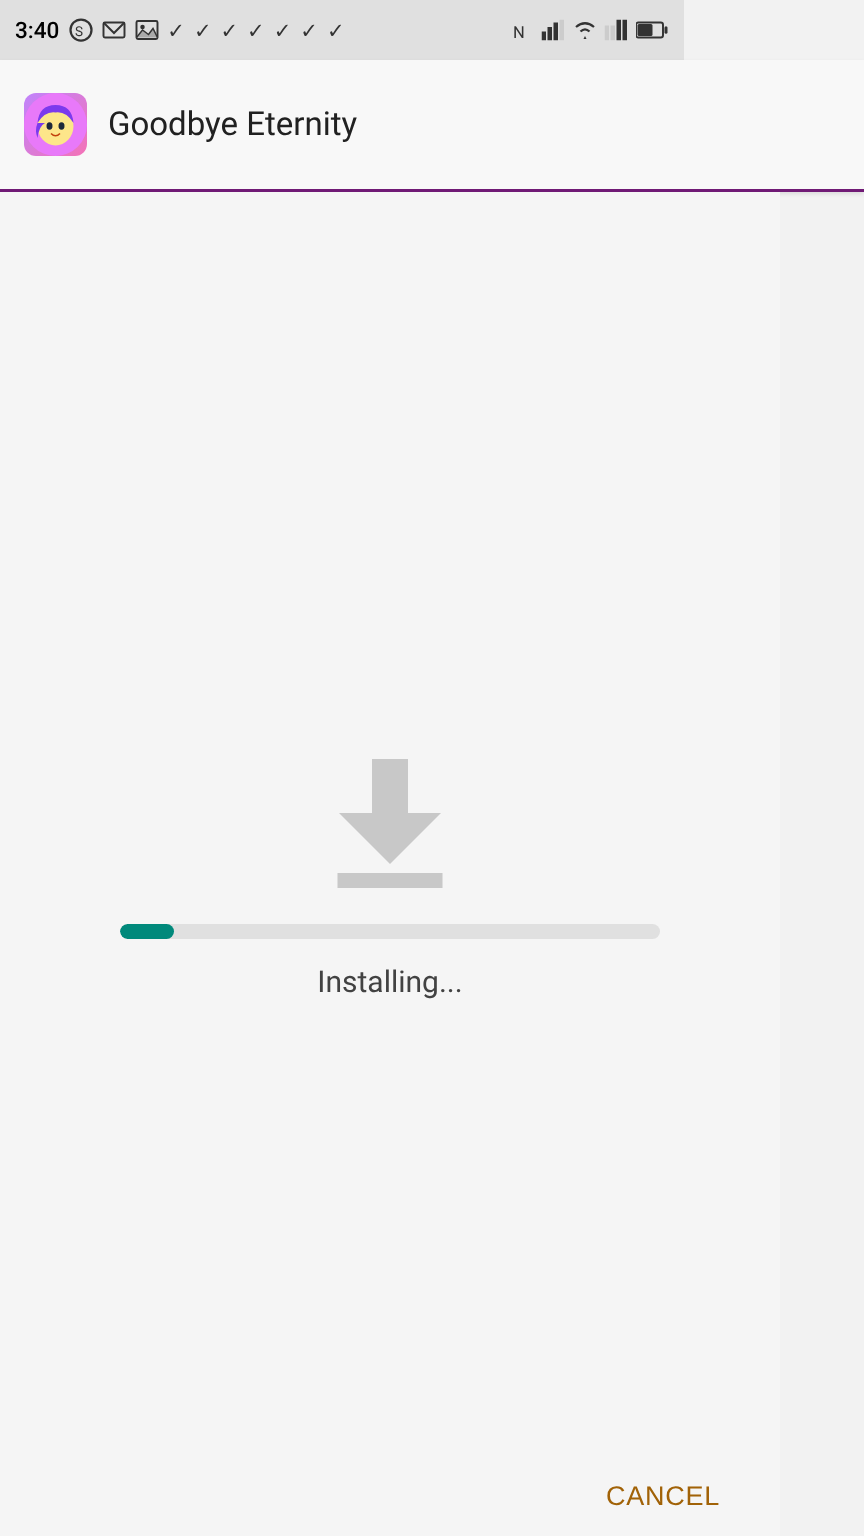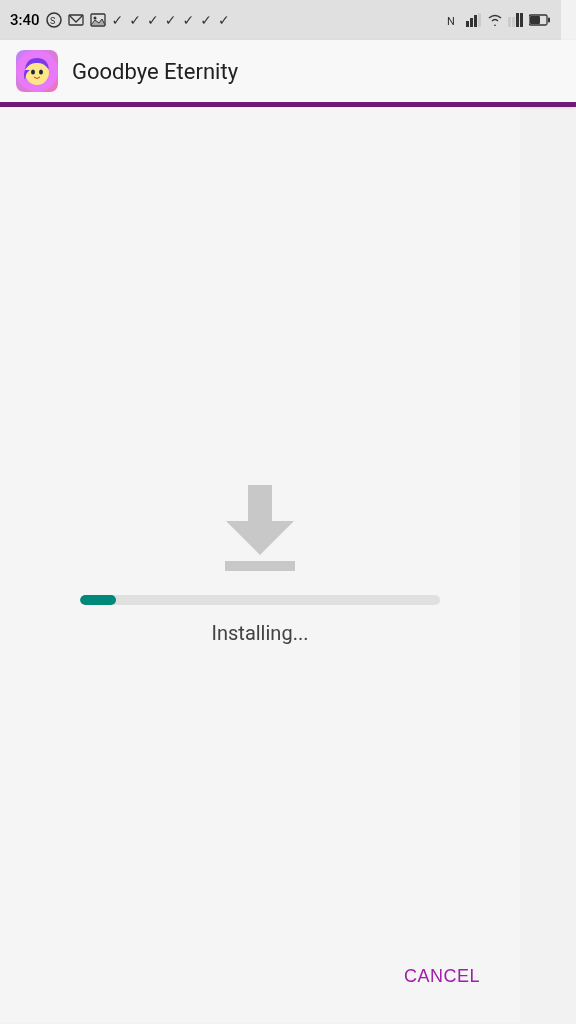--- a/index.html
+++ b/index.html
@@ -8,21 +8,21 @@
     body {
       width: 576px;
       height: 1024px;
       background: #f2f2f2;
       font-family: 'Roboto', Arial, sans-serif;
       overflow: hidden;
     }
 
     
     .status-bar {
-      width: 561px;
+      width: 456px;
       height: 40px;
       background: #e0e0e0;
       display: flex;
       align-items: center;
       justify-content: space-between;
       padding: 0 10px;
     }
 
     .status-bar-left {
       display: flex;
@@ -45,26 +45,26 @@
 
     .status-bar-right {
       display: flex;
       align-items: center;
       gap: 5px;
     }
 
     
     .app-bar {
       width: 576px;
-      height: 67px;
+      height: 88px;
       background: #f8f8f8;
       display: flex;
       align-items: center;
       padding: 0 16px;
-      border-bottom: 5px solid #701a75;
+      border-bottom: 2px solid #701a75;
       box-shadow: 0 1px 3px rgba(0,0,0,0.1);
     }
 
     .app-icon {
       width: 42px;
       height: 42px;
       border-radius: 8px;
       background: linear-gradient(135deg, #c084fc, #f472b6);
       display: flex;
       align-items: center;
@@ -164,21 +164,21 @@
       right: 24px;
       background: transparent;
       border: none;
       cursor: pointer;
       padding: 12px 16px;
     }
 
     .cancel-label {
       font-size: 18px;
       font-weight: 500;
-      color: #a21caf;
+      color: #a16207;
       letter-spacing: 0.5px;
     }
 
     
     .wifi-icon { font-size: 13px; }
     .battery-icon { font-size: 13px; }
   </style>
 </head>
 <body>
 

